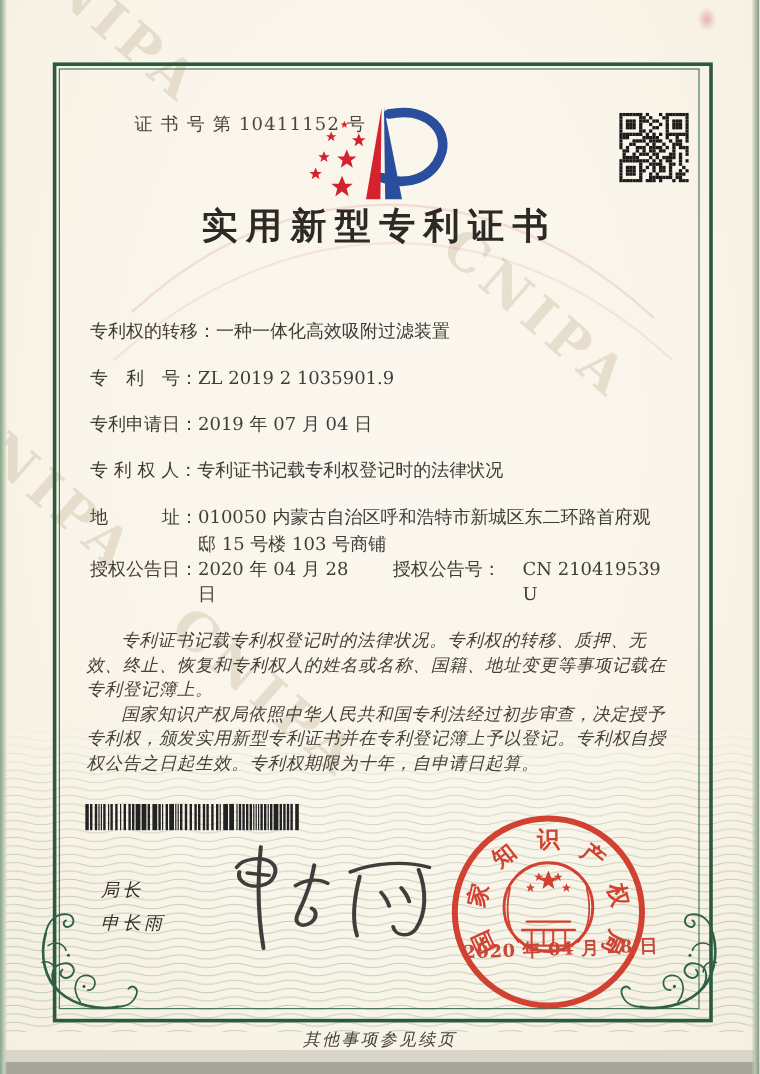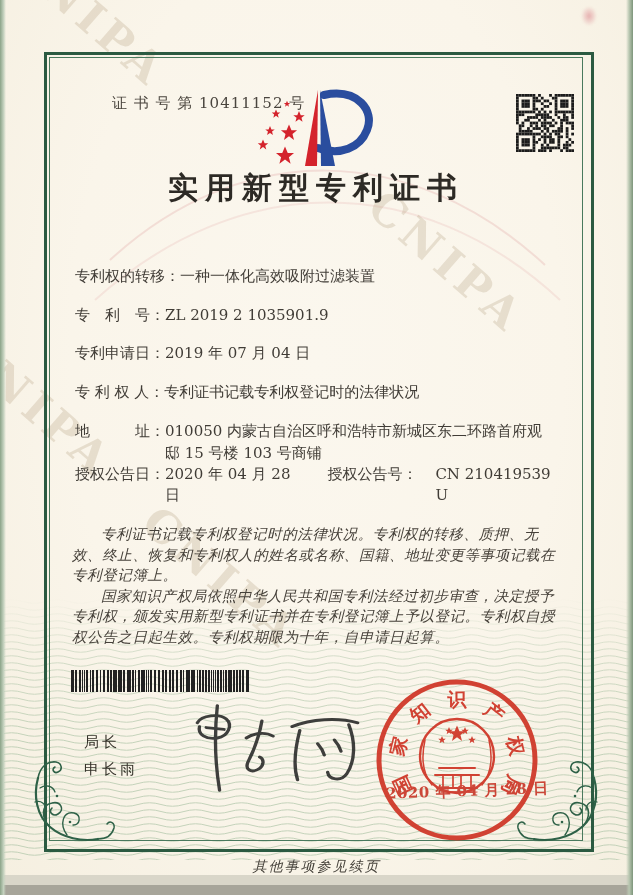--- a/index.html
+++ b/index.html
@@ -54,21 +54,21 @@
   .grant-row{margin-top:0;}
   .grant-row .pair2{margin-left:28px;gap:18px;}
   .pair{display:inline-flex;}
   
   .body-text{position:absolute;left:72px;top:524px;width:492px;z-index:5;}
   .body-text p{margin:0;font-size:14.5px;line-height:20.5px;text-indent:2em;
     font-style:italic;letter-spacing:.6px;color:#46413a;}
   
   .barcode{position:absolute;left:71px;top:670px;z-index:5;}
   .sig-block{position:absolute;left:84px;top:729px;font-size:15px;line-height:27px;
-    letter-spacing:3px;z-index:6;color:#333028;}
+    letter-spacing:3px;z-index:6;color:#333028;font-style:italic;}
   .sig-script{position:absolute;left:175px;top:700px;z-index:6;}
   .seal{position:absolute;left:375px;top:678px;width:164px;height:164px;z-index:7;opacity:.93;}
   .seal-char{position:absolute;font-family:"DejaVu Serif",serif;font-weight:700;
     font-size:19px;color:#cf3526;}
   .seal-date{position:absolute;left:11px;top:104px;width:150px;font-size:15px;font-weight:600;
     color:#c93a2b;letter-spacing:.5px;transform:rotate(-2deg);white-space:pre;}
   .page-info{position:absolute;left:44px;top:830px;width:544px;text-align:center;
     font-size:13px;letter-spacing:2px;color:#45413a;z-index:5;white-space:pre;}
   .continuation{position:absolute;left:0;top:858px;width:633px;text-align:center;
     font-size:14px;font-style:italic;letter-spacing:2px;color:#46423b;z-index:5;}

